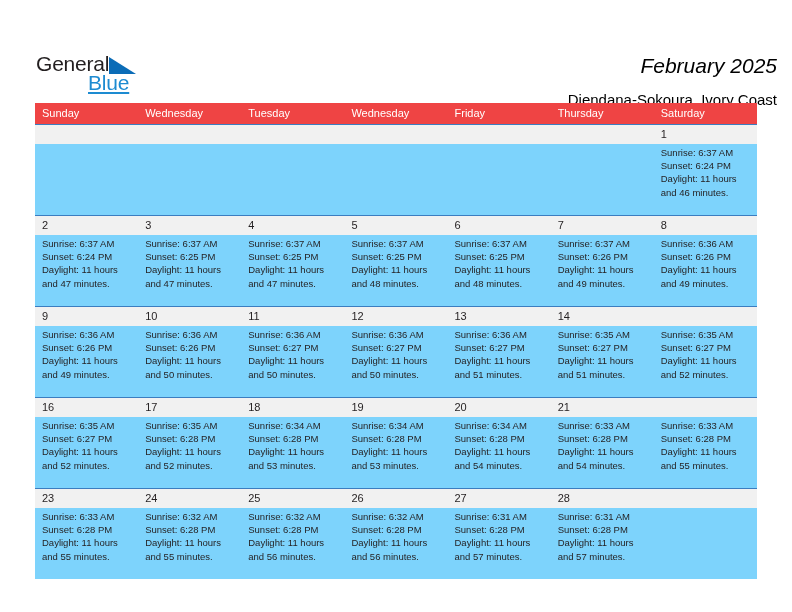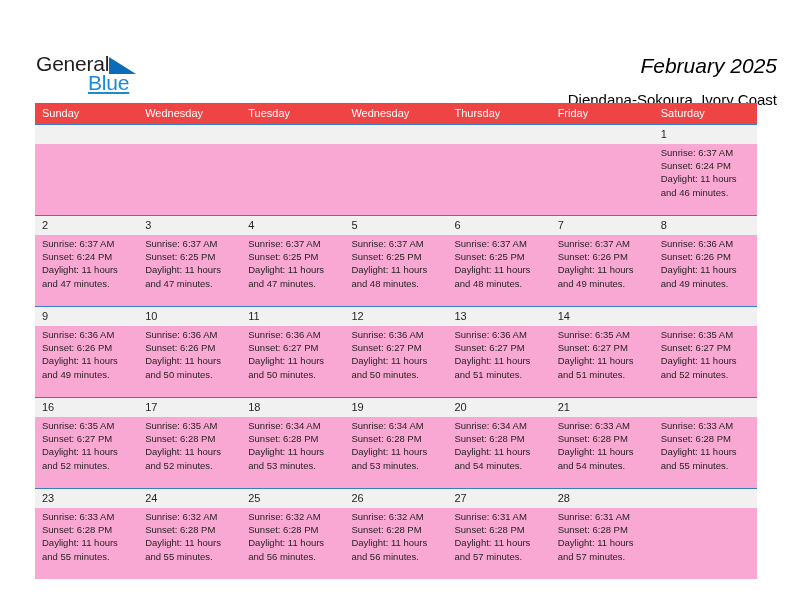--- a/index.html
+++ b/index.html
@@ -126,21 +126,21 @@
     flex: 0 0 103.14px;
     width: 103.14px;
     box-sizing: border-box;
     padding-left: 7px;
     font-size: 11px;
     line-height: 19px;
     color: #231f20;
   }
   .week-body {
     display: flex;
-    background: #f9a8d4;
+    background: #7dd3fc;
     height: 71px;
   }
   .body-cell {
     flex: 0 0 103.14px;
     width: 103.14px;
     box-sizing: border-box;
     padding: 2px 6px 0 7px;
     font-size: 9.5px;
     line-height: 13.2px;
     color: #231f20;
@@ -170,22 +170,22 @@
 
   </div>
 
   <div class="calendar">
 
     <div class="dow-row">
       <div class="dow-cell">Sunday</div>
       <div class="dow-cell">Wednesday</div>
       <div class="dow-cell">Tuesday</div>
       <div class="dow-cell">Wednesday</div>
+      <div class="dow-cell">Friday</div>
       <div class="dow-cell">Thursday</div>
-      <div class="dow-cell">Friday</div>
       <div class="dow-cell">Saturday</div>
     </div>
 
     <div class="week">
       <div class="week-datebar">
         <div class="date-cell"></div>
         <div class="date-cell"></div>
         <div class="date-cell"></div>
         <div class="date-cell"></div>
         <div class="date-cell"></div>

